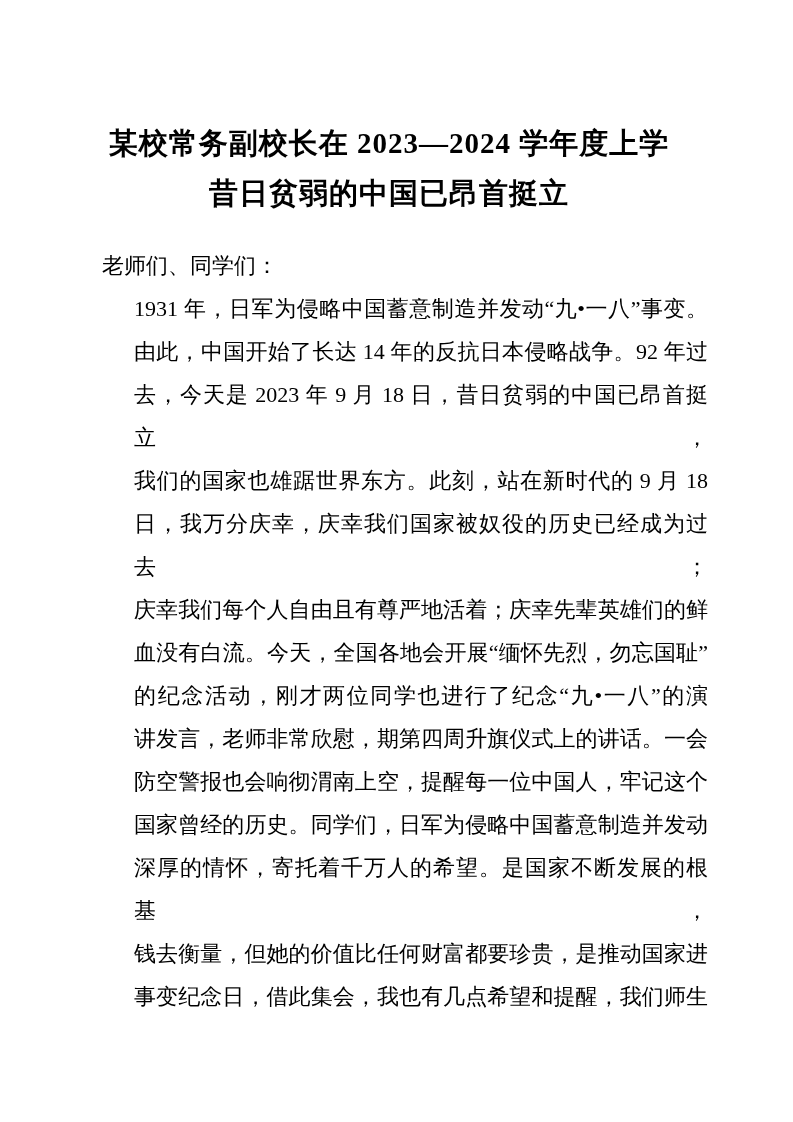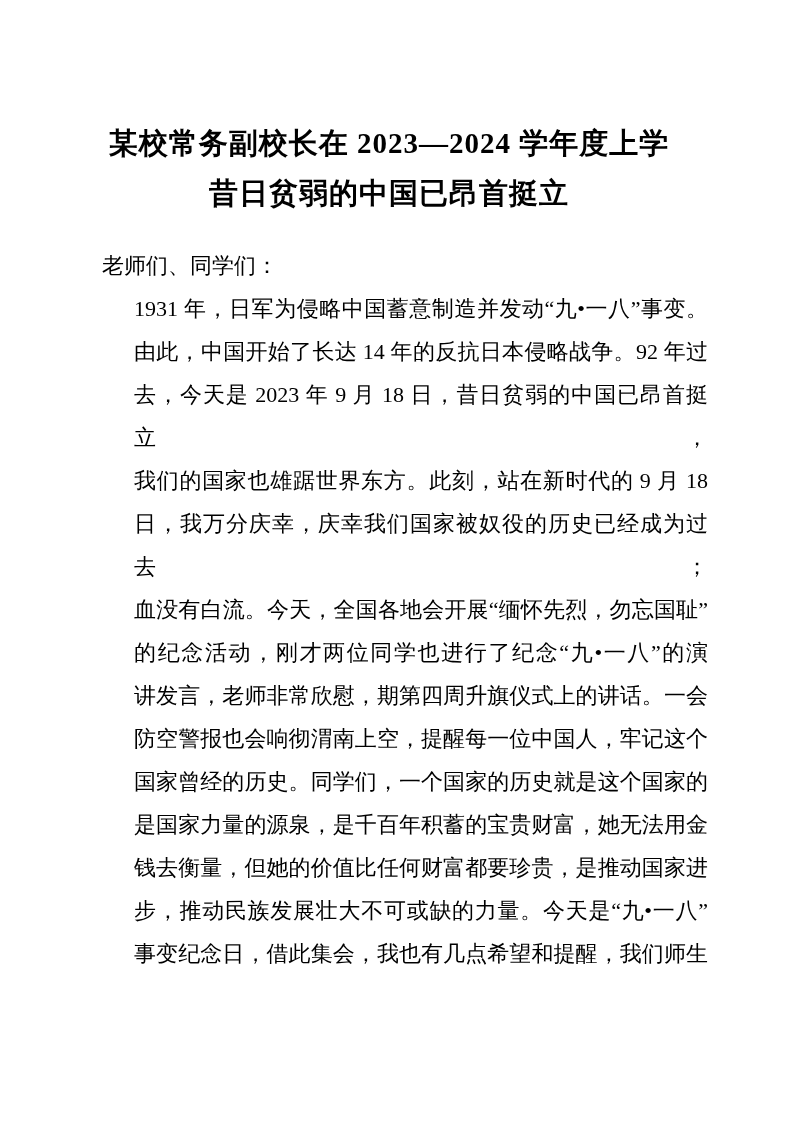--- a/index.html
+++ b/index.html
@@ -54,24 +54,24 @@
   </div>
 
   <div class="doc-body">
     <div class="body-line plain">老师们、同学们：</div>
 
     <div class="body-line justify">1931 年，日军为侵略中国蓄意制造并发动“九•一八”事变。</div>
     <div class="body-line justify">由此，中国开始了长达 14 年的反抗日本侵略战争。92 年过</div>
     <div class="body-line justify">去，今天是 2023 年 9 月 18 日，昔日贫弱的中国已昂首挺立，</div>
     <div class="body-line justify">我们的国家也雄踞世界东方。此刻，站在新时代的 9 月 18</div>
     <div class="body-line justify">日，我万分庆幸，庆幸我们国家被奴役的历史已经成为过去；</div>
+    <div class="body-line justify">庆幸我们每个人自由且有尊严地活着；庆幸先辈英雄们的鲜</div>
     <div class="body-line justify">血没有白流。今天，全国各地会开展“缅怀先烈，勿忘国耻”</div>
     <div class="body-line justify">的纪念活动，刚才两位同学也进行了纪念“九•一八”的演</div>
     <div class="body-line justify">讲发言，老师非常欣慰，期第四周升旗仪式上的讲话。一会</div>
     <div class="body-line justify">防空警报也会响彻渭南上空，提醒每一位中国人，牢记这个</div>
-    <div class="body-line justify">国家曾经的历史。同学们，一个国家的历史就是这个国家的</div>
-    <div class="body-line justify">是国家力量的源泉，是千百年积蓄的宝贵财富，她无法用金</div>
+    <div class="body-line justify">国家曾经的历史。同学们，日军为侵略中国蓄意制造并发动</div>
+    <div class="body-line justify">深厚的情怀，寄托着千万人的希望。是国家不断发展的根基，</div>
     <div class="body-line justify">钱去衡量，但她的价值比任何财富都要珍贵，是推动国家进</div>
-    <div class="body-line justify">步，推动民族发展壮大不可或缺的力量。今天是“九•一八”</div>
     <div class="body-line justify">事变纪念日，借此集会，我也有几点希望和提醒，我们师生</div>
   </div>
 
 </div>
 
 </body></html>

